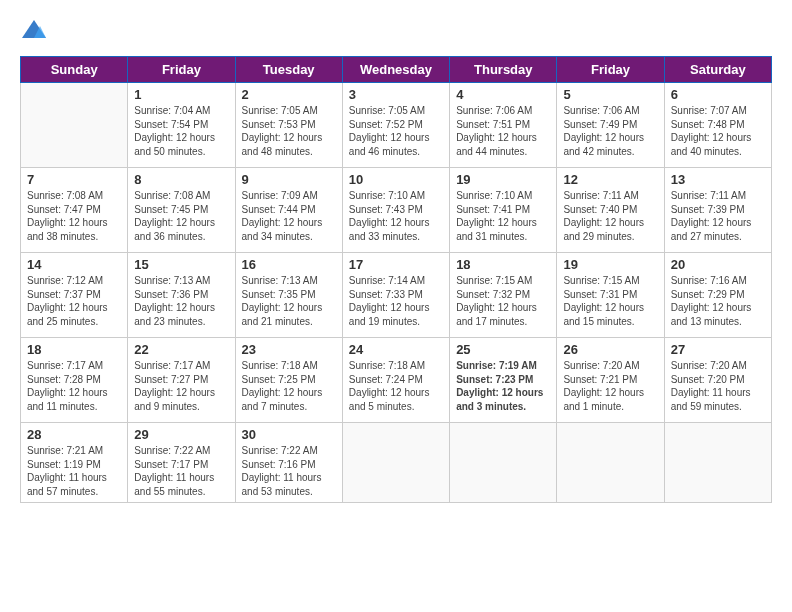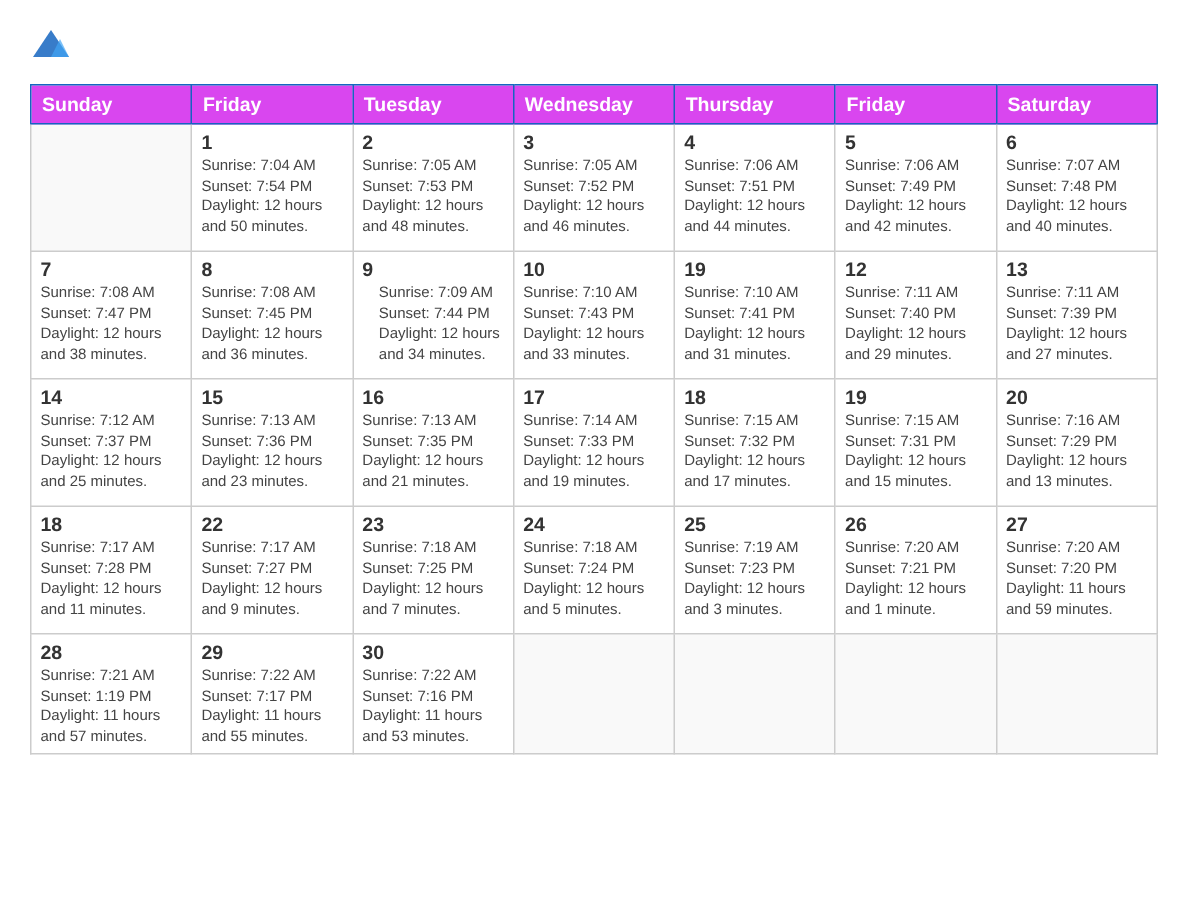--- a/index.html
+++ b/index.html
@@ -59,23 +59,23 @@
     .location {
       font-size: 14px;
       color: #555;
     }
     .calendar-table {
       width: 100%;
       border-collapse: collapse;
       border: 1px solid #ccc;
     }
     .calendar-table th {
-      background: #d946ef;
+      background: #701a75;
       color: #fff;
-      text-align: left;
+      text-align: center;
       padding: 5px 7px;
       font-size: 13px;
       font-weight: bold;
       border: 1px solid #1565c0;
     }
     .calendar-table td {
       vertical-align: top;
       padding: 4px 6px;
       border: 1px solid #ccc;
       font-size: 10.5px;
@@ -195,21 +195,21 @@
           </td>
           <td>
             <span class="day-number">8</span>
             <div class="day-info" style="white-space: pre-line;">Sunrise: 7:08 AM
 Sunset: 7:45 PM
 Daylight: 12 hours
 and 36 minutes.</div>
           </td>
           <td>
             <span class="day-number">9</span>
-            <div class="day-info" style="white-space: pre-line; margin-left: 11px;">Sunrise: 7:09 AM
+            <div class="day-info" style="white-space: pre-line;">Sunrise: 7:09 AM
 Sunset: 7:44 PM
 Daylight: 12 hours
 and 34 minutes.</div>
           </td>
           <td>
             <span class="day-number">10</span>
             <div class="day-info" style="white-space: pre-line;">Sunrise: 7:10 AM
 Sunset: 7:43 PM
 Daylight: 12 hours
 and 33 minutes.</div>
@@ -311,21 +311,21 @@
           </td>
           <td>
             <span class="day-number">24</span>
             <div class="day-info" style="white-space: pre-line;">Sunrise: 7:18 AM
 Sunset: 7:24 PM
 Daylight: 12 hours
 and 5 minutes.</div>
           </td>
           <td>
             <span class="day-number">25</span>
-            <div class="day-info" style="white-space: pre-line;">Sunrise: 7:19 AM
+            <div class="day-info" style="white-space: pre-line; font-weight: bold;">Sunrise: 7:19 AM
 Sunset: 7:23 PM
 Daylight: 12 hours
 and 3 minutes.</div>
           </td>
           <td>
             <span class="day-number">26</span>
             <div class="day-info" style="white-space: pre-line;">Sunrise: 7:20 AM
 Sunset: 7:21 PM
 Daylight: 12 hours
 and 1 minute.</div>

